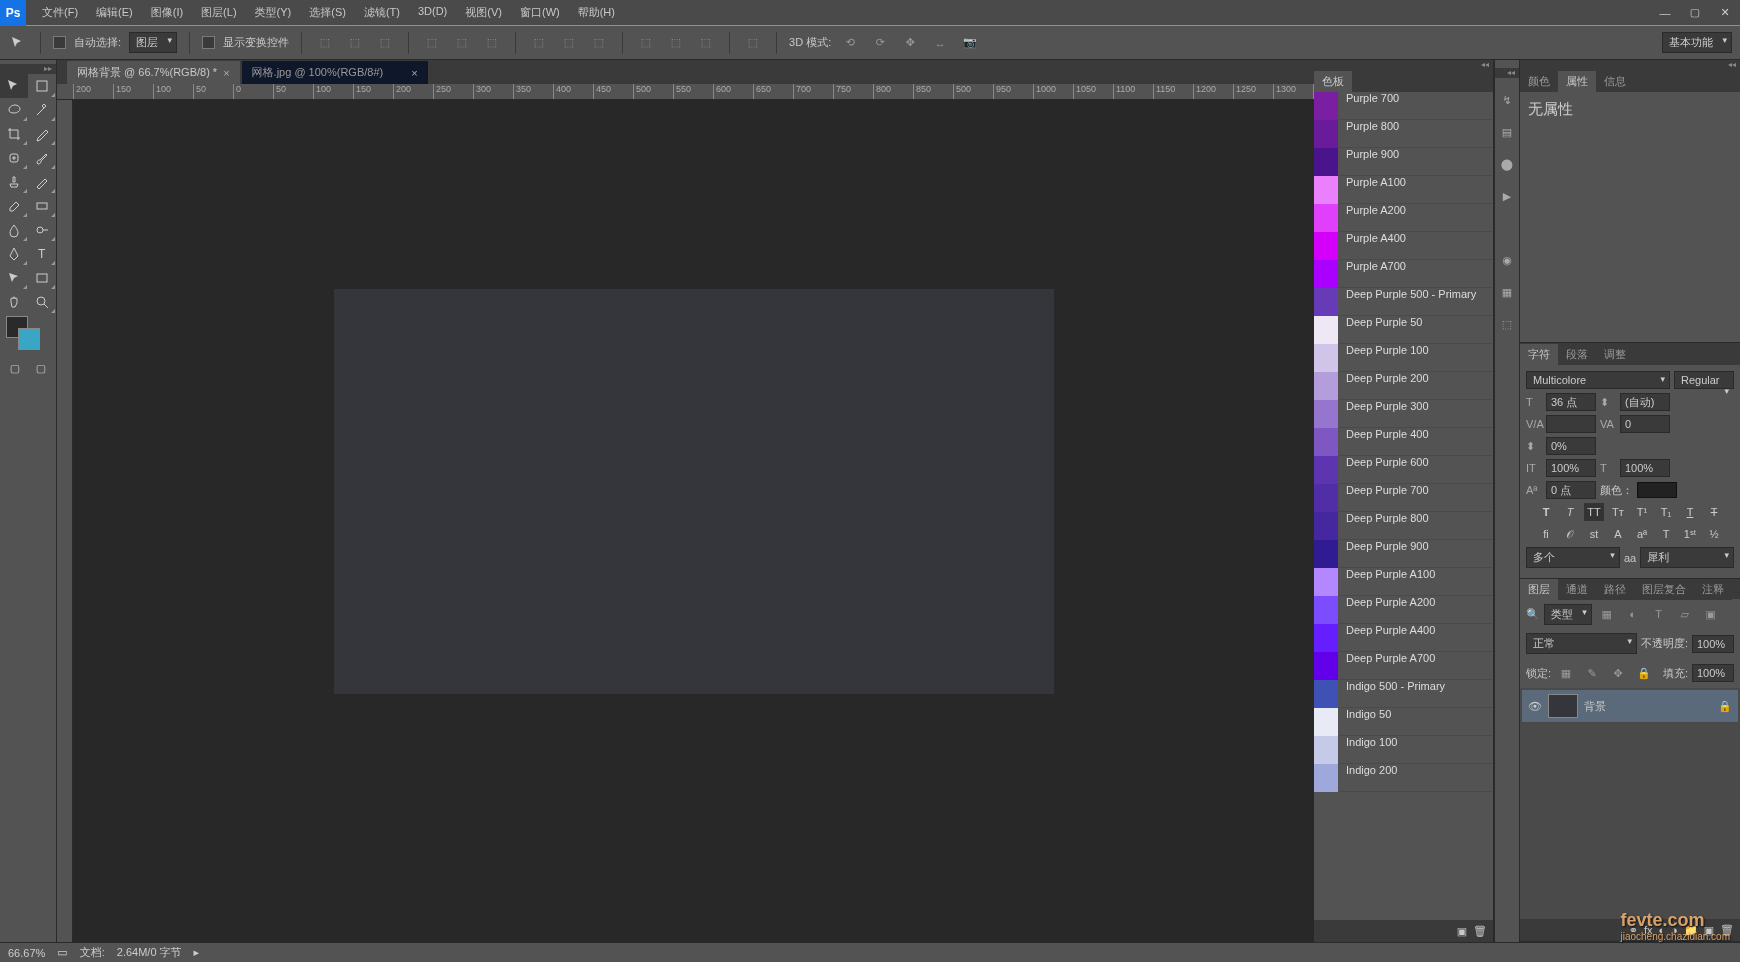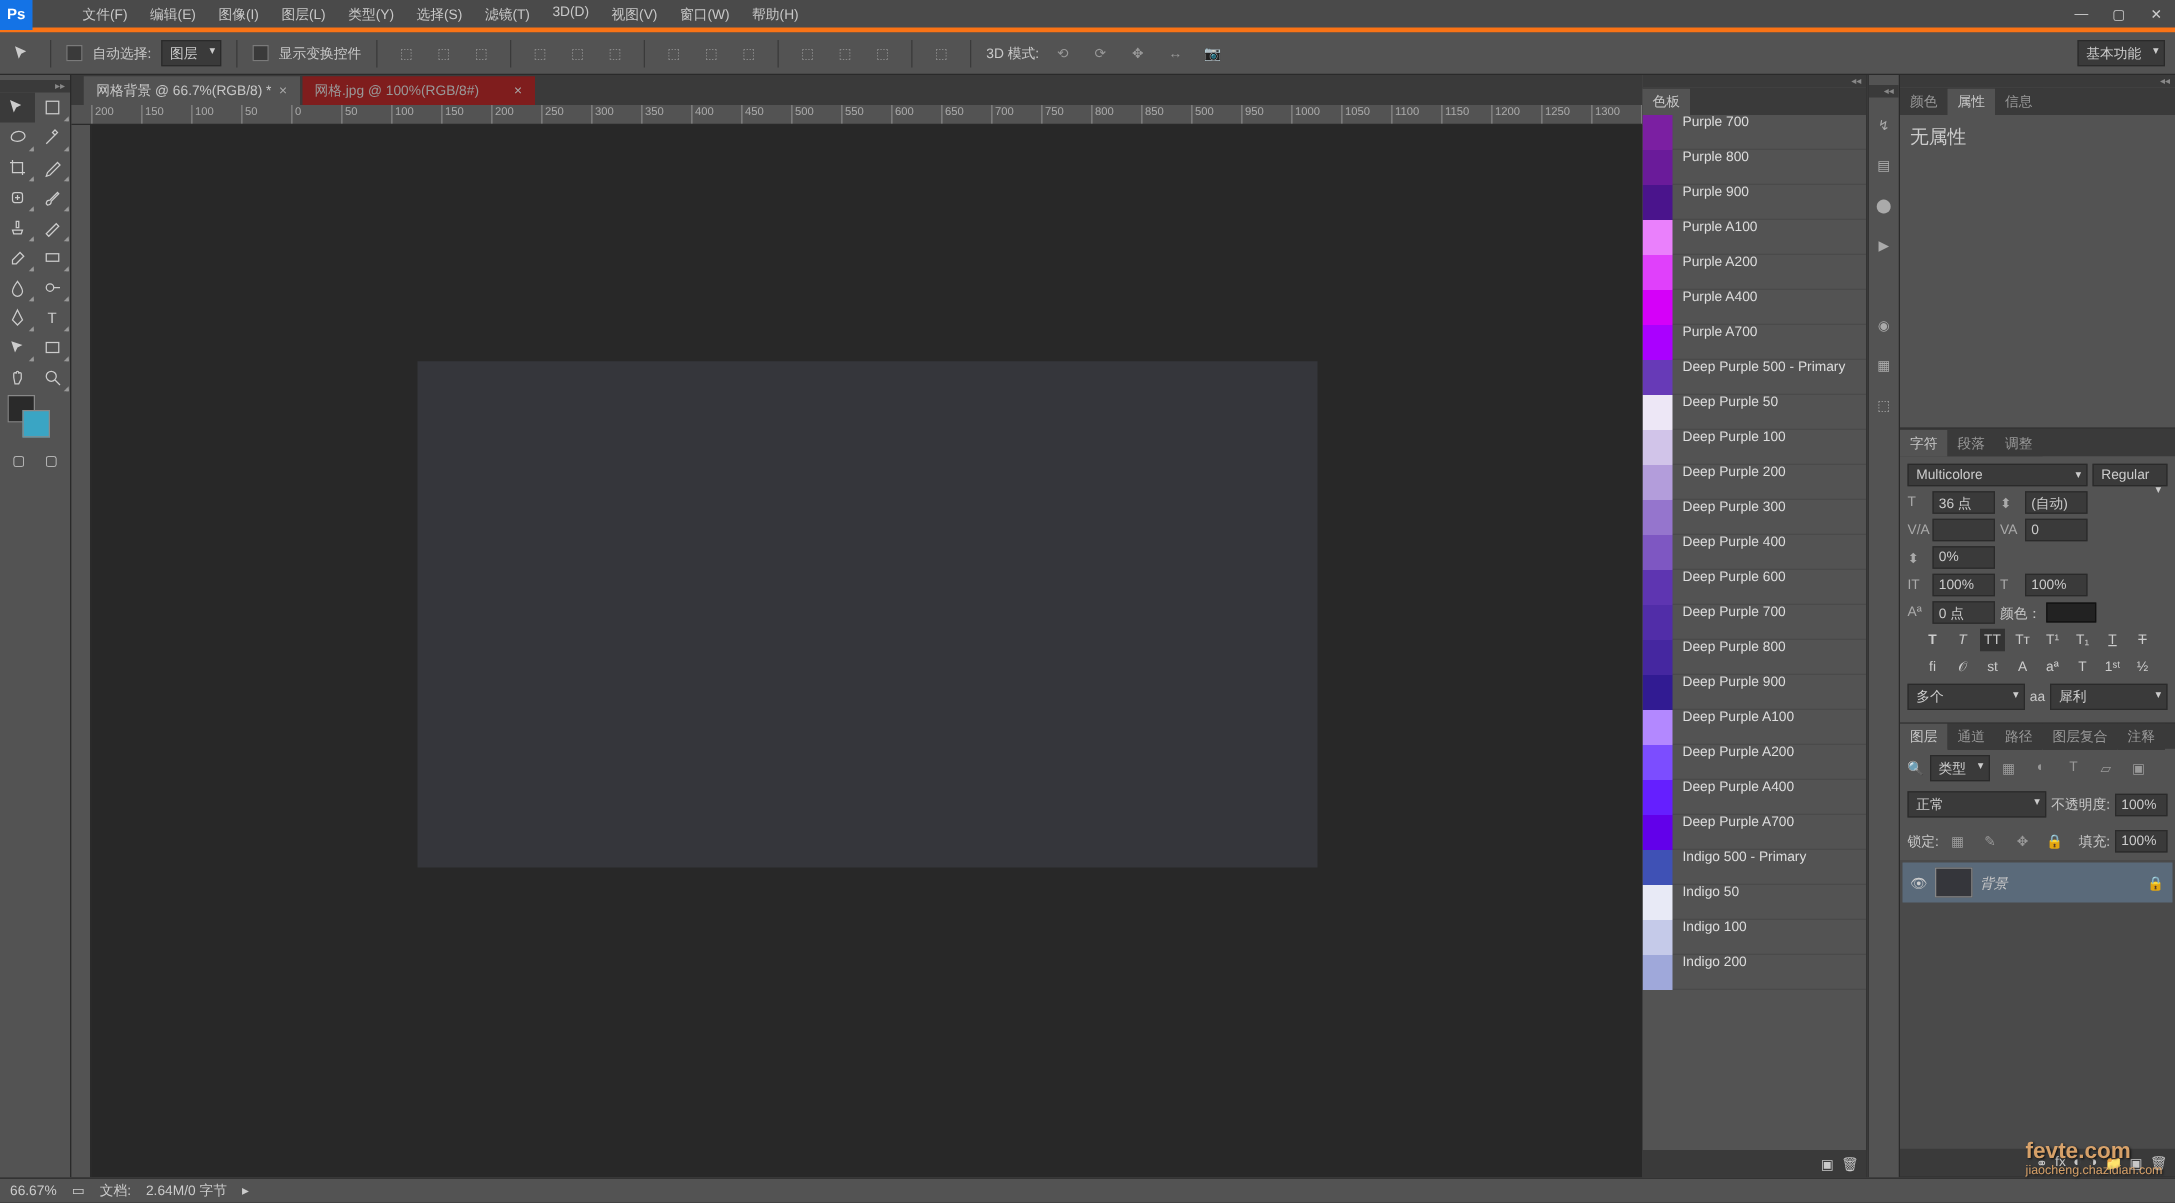--- a/index.html
+++ b/index.html
@@ -1,17 +1,17 @@
 <!DOCTYPE html>
 <html><head>
 <meta charset="utf-8">
 <style>
 * { margin:0; padding:0; box-sizing:border-box; font-family:"Microsoft YaHei",Arial,sans-serif; }
 body { background:#535353; color:#c8c8c8; font-size:11px; overflow:hidden; width:1740px; height:962px; position:relative; }
-.titlebar { height:26px; background:#4a4a4a; display:flex; align-items:center; border-bottom:4px solid #f97316;gap:24px; }
+.titlebar { height:26px; background:#4a4a4a; display:flex; align-items:center; border-bottom:1px solid #f97316; }
 .ps-logo { width:26px; height:26px; background:#1473e6; color:#fff; display:flex; align-items:center; justify-content:center; font-weight:bold; font-size:12px; }
 .menu { display:flex; gap:2px; margin-left:8px; }
 .menu-item { padding:21px 8px; cursor:default; }
 .winctl { margin-left:auto; display:flex; }
 .winbtn { width:30px; height:20px; display:flex; align-items:center; justify-content:center; color:#ccc; }
 .options-bar { height:34px; background:#535353; display:flex; align-items:center; padding:0 8px; gap:8px; border-bottom:1px solid #2a2a2a; }
 .tool-icon { width:20px; height:20px; display:flex; align-items:center; justify-content:center; }
 .divider { width:1px; height:22px; background:#3a3a3a; margin:0 4px; }
 .checkbox { width:13px; height:13px; border:1px solid #7a7a7a; background:#3a3a3a; }
 .dropdown { background:#3a3a3a; border:1px solid #2a2a2a; padding:2px 18px 2px 6px; position:relative; color:#ccc; }
@@ -24,21 +24,21 @@
 .tool { width:28px; height:24px; display:flex; align-items:center; justify-content:center; color:#ccc; position:relative; }
 .tool.active { background:#3a3a3a; }
 .tool.tri::after { content:""; position:absolute; right:1px; bottom:1px; border:2px solid transparent; border-right-color:#999; border-bottom-color:#999; }
 .color-swatches { padding:4px; position:relative; height:40px; }
 .fg-color { width:22px; height:22px; background:#2a2a2a; border:1px solid #888; position:absolute; left:6px; top:2px; }
 .bg-color { width:22px; height:22px; background:#3aa5c4; border:1px solid #888; position:absolute; left:18px; top:14px; }
 .mode-btns { display:flex; padding:2px; }
 .canvas-area { flex:1; background:#282828; display:flex; flex-direction:column; overflow:hidden; }
 .doc-tabs { height:24px; background:#3a3a3a; display:flex; align-items:flex-end; padding-left:10px; }
 .doc-tab { padding:4px 10px; background:#535353; margin-right:2px; display:flex; align-items:center; gap:6px; font-size:11px; }
-.doc-tab.inactive { background:#7f1d1d; color:#999;gap:28px; }
+.doc-tab.inactive { background:#0f172a; color:#999;gap:28px; }
 .tab-close { color:#aaa; }
 .ruler-h { height:16px; background:#535353; border-bottom:1px solid #2a2a2a; display:flex; overflow:hidden; font-size:9px; color:#aaa; padding-left:16px; }
 .ruler-tick { width:40px; flex-shrink:0; border-left:1px solid #888; padding-left:2px; }
 .canvas-scroll { flex:1; display:flex; }
 .ruler-v { width:16px; background:#535353; border-right:1px solid #2a2a2a; }
 .canvas-bg { flex:1; background:#282828; display:flex; align-items:center; justify-content:center; position:relative; }
 .canvas { width:720px; height:405px; background:#35363b; margin-top:-60px; }
 .panel-stack { width:26px; background:#535353; border-left:1px solid #2a2a2a; border-right:1px solid #2a2a2a; display:flex; flex-direction:column; align-items:center; padding-top:8px; gap:12px; }
 .panel-icon { width:20px; height:20px; display:flex; align-items:center; justify-content:center; color:#aaa; }
 .swatches-panel { width:180px; background:#535353; border-right:1px solid #2a2a2a; display:flex; flex-direction:column; }
@@ -62,21 +62,21 @@
 .char-label { width:16px; color:#aaa; font-size:11px; }
 .text-style-row { display:flex; gap:4px; justify-content:center; margin:4px 0; }
 .text-btn { width:20px; height:18px; display:flex; align-items:center; justify-content:center; color:#ccc; border:1px solid transparent; }
 .layers-panel { flex:1; display:flex; flex-direction:column; }
 .layers-tabs { height:20px; background:#3a3a3a; display:flex; }
 .layers-controls { padding:4px 6px; display:flex; align-items:center; gap:4px; }
 .layers-list { flex:1; background:#4a4a4a; }
 .layer-row { height:32px; background:#5a6a7a; display:flex; align-items:center; padding:0 6px; gap:6px; margin:2px; }
 .layer-eye { width:14px; color:#ccc; }
 .layer-thumb { width:30px; height:24px; background:#35363b; border:1px solid #888; }
-.layer-name { font-style:italic; }
+.layer-name { }
 .layer-lock { margin-left:auto; }
 .status-bar { height:20px; background:#535353; border-top:1px solid #2a2a2a; display:flex; align-items:center; padding:0 8px; gap:12px; font-size:11px; color:#ccc; position:absolute; bottom:0; left:0; right:0; }
 .watermark { position:absolute; right:10px; bottom:20px; color:#fdba74; font-size:18px; font-weight:bold; text-shadow:1px 1px 2px #000; opacity:.8; }
 .watermark small { font-size:10px; display:block; font-weight:normal; }
 .collapse-arrows { height:10px; background:#3a3a3a; color:#888; font-size:8px; text-align:right; padding-right:4px; line-height:10px; }
 svg { width:16px; height:16px; }
 </style>
 </head>
 <body>
 

